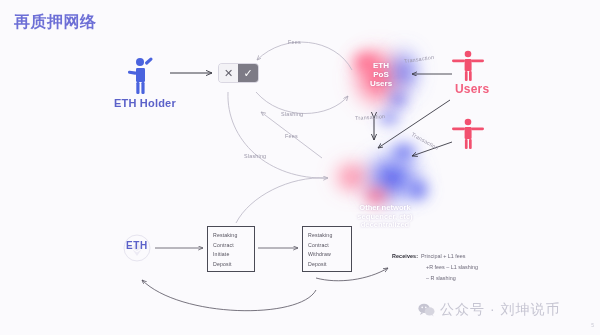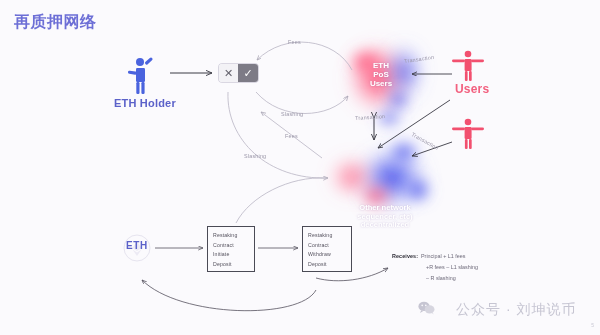--- a/index.html
+++ b/index.html
@@ -126,21 +126,21 @@
     font-size: 5.4px; color: #6e6a7a; white-space: nowrap;
   }
   .rcv-l1 { left: 29px; top: 0px; }
   .rcv-l2 { left: 34px; top: 11px; }
   .rcv-l3 { left: 34px; top: 22px; }
 
   
   .watermark {
     position: absolute;
     left: 418px; top: 301px;
-    display: flex; gap: 21px;
+    display: flex; align-items: center; gap: 5px;
   }
   .watermark .wm-text {
     font-size: 14px;
     color: #c6c5d2;
     letter-spacing: 1px;
   }
   .page-num {
     position: absolute;
     right: 6px; bottom: 7px;
     font-size: 5px; color: #c9c8d4;

